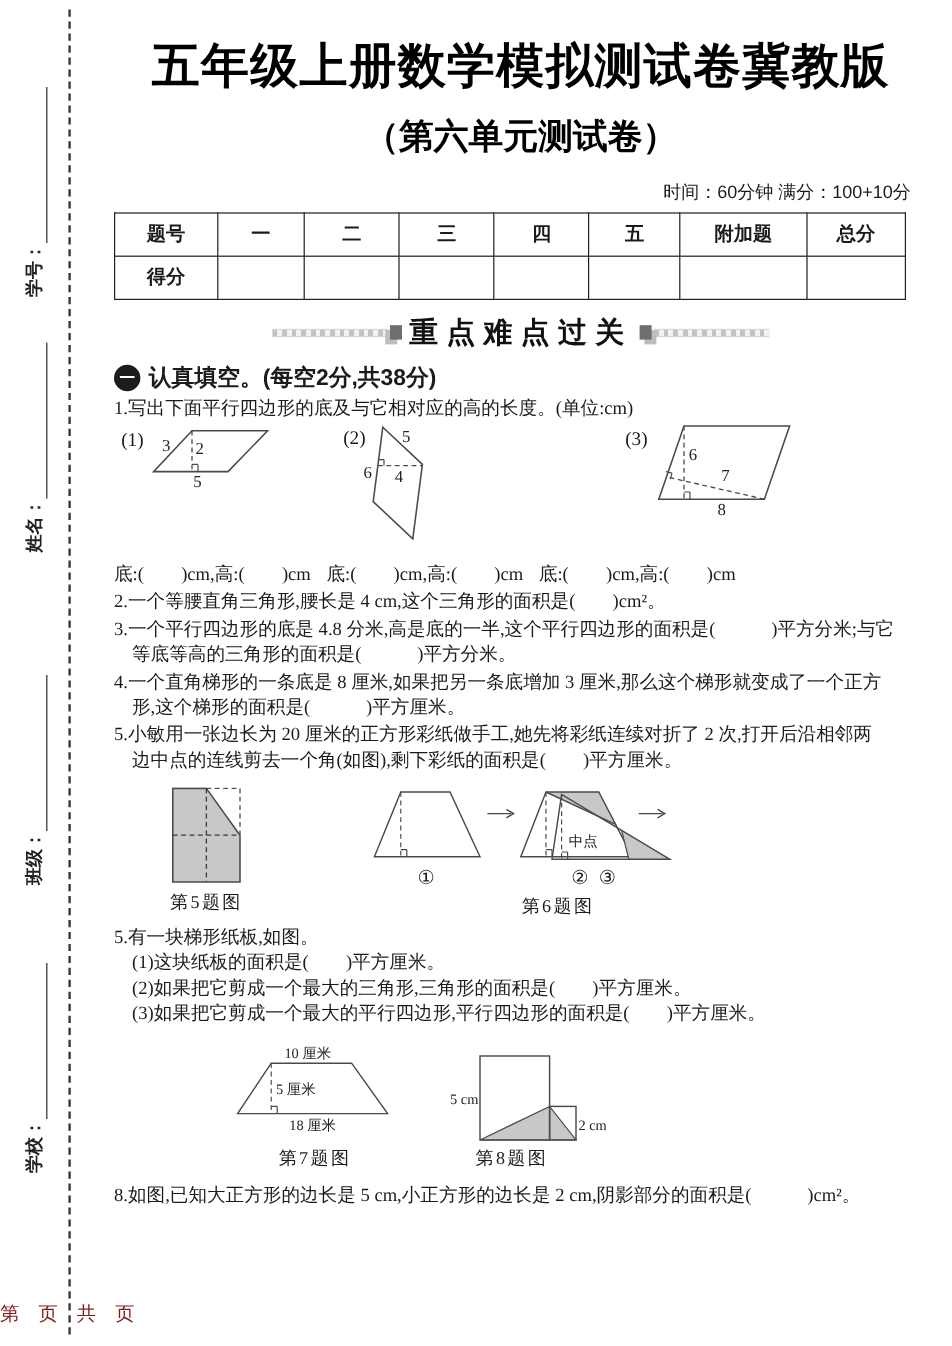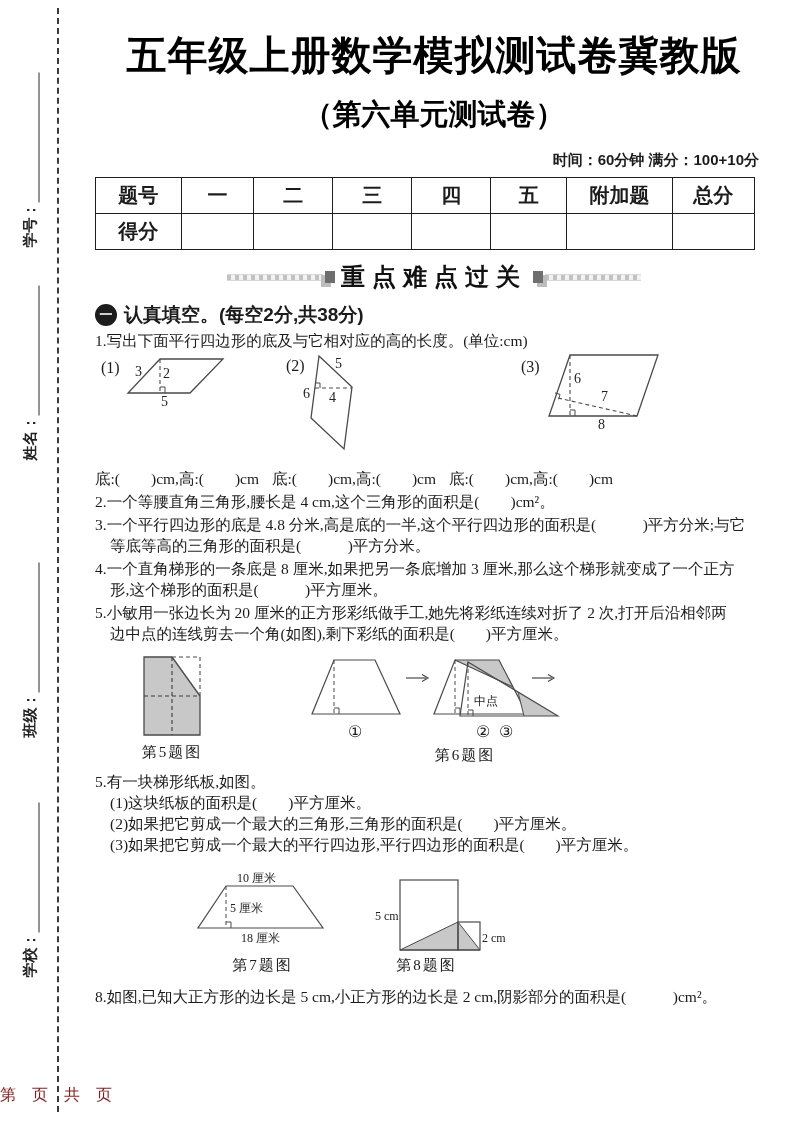--- a/index.html
+++ b/index.html
@@ -17,26 +17,26 @@
     font-size:15px; font-weight:bold; color:#222;
   }
   .side-field .s-label { white-space:nowrap; line-height:20px; }
   .side-field .s-line { flex:1; border-bottom:1.6px solid #2a2a2a; height:17px; }
   
   .content { position:absolute; left:95px; top:28px; width:678px; }
   .title { font-family:"Liberation Sans","DejaVu Sans",sans-serif; font-weight:bold;
            font-size:40px; letter-spacing:1px; text-align:center; line-height:54px; color:#000; }
   .subtitle { font-family:"Liberation Sans","DejaVu Sans",sans-serif; font-weight:bold;
               font-size:29px; text-align:center; line-height:40px; margin-top:12px; color:#000; }
-  .meta { text-align:right; font-weight:bold; font-size:15px; margin-top:17px; padding-right:14px;
+  .meta { text-align:right; font-weight:normal; font-size:15px; margin-top:17px; padding-right:14px;
           font-family:"Liberation Sans","DejaVu Sans",sans-serif; }
   
   table.score { border-collapse:collapse; width:660px; margin-top:7px; table-layout:fixed; }
   table.score td { border:1.8px solid #1f1f1f; height:36px; text-align:center;
-                   font-size:20px; font-weight:bold; font-family:"Liberation Sans","DejaVu Sans",sans-serif; }
+                   font-size:16px; font-weight:bold; font-family:"Liberation Sans","DejaVu Sans",sans-serif; }
   
   .banner { display:flex; align-items:center; justify-content:center; margin-top:11px; height:32px; gap:2px; }
   .b-line { width:96px; height:7px;
             background:repeating-linear-gradient(90deg,#c2c2c2 0 4px,#f2f2f2 4px 8px);
             border-top:1px solid #d8d8d8; border-bottom:1px solid #d8d8d8; }
   .b-sq { width:10px; height:12px; background:#6e6e6e; position:relative; }
   .b-sq.l { box-shadow:-4px 4px 0 #bdbdbd; margin-right:4px; }
   .b-sq.r { box-shadow:4px 4px 0 #bdbdbd; margin-left:4px; }
   .b-title { font-family:"Liberation Sans","DejaVu Sans",sans-serif; font-weight:bold;
              font-size:24px; letter-spacing:7px; color:#111; }

